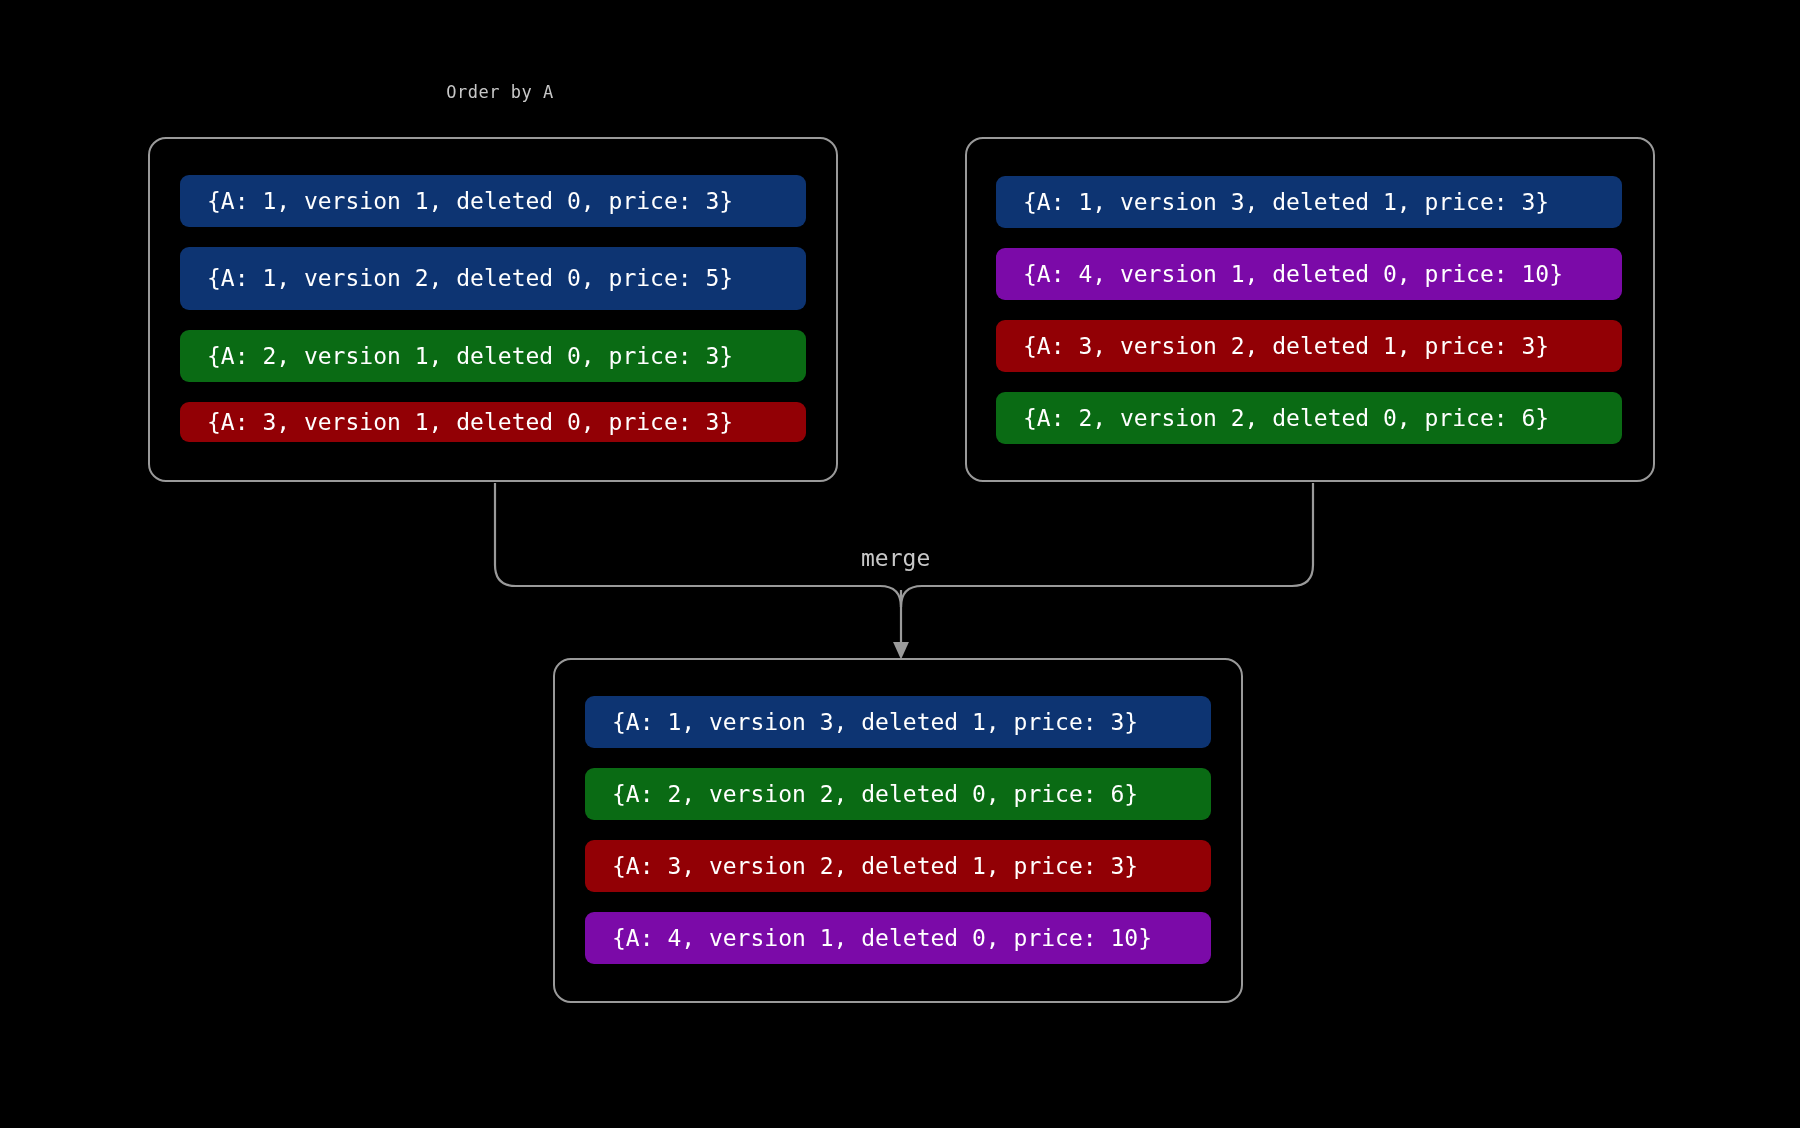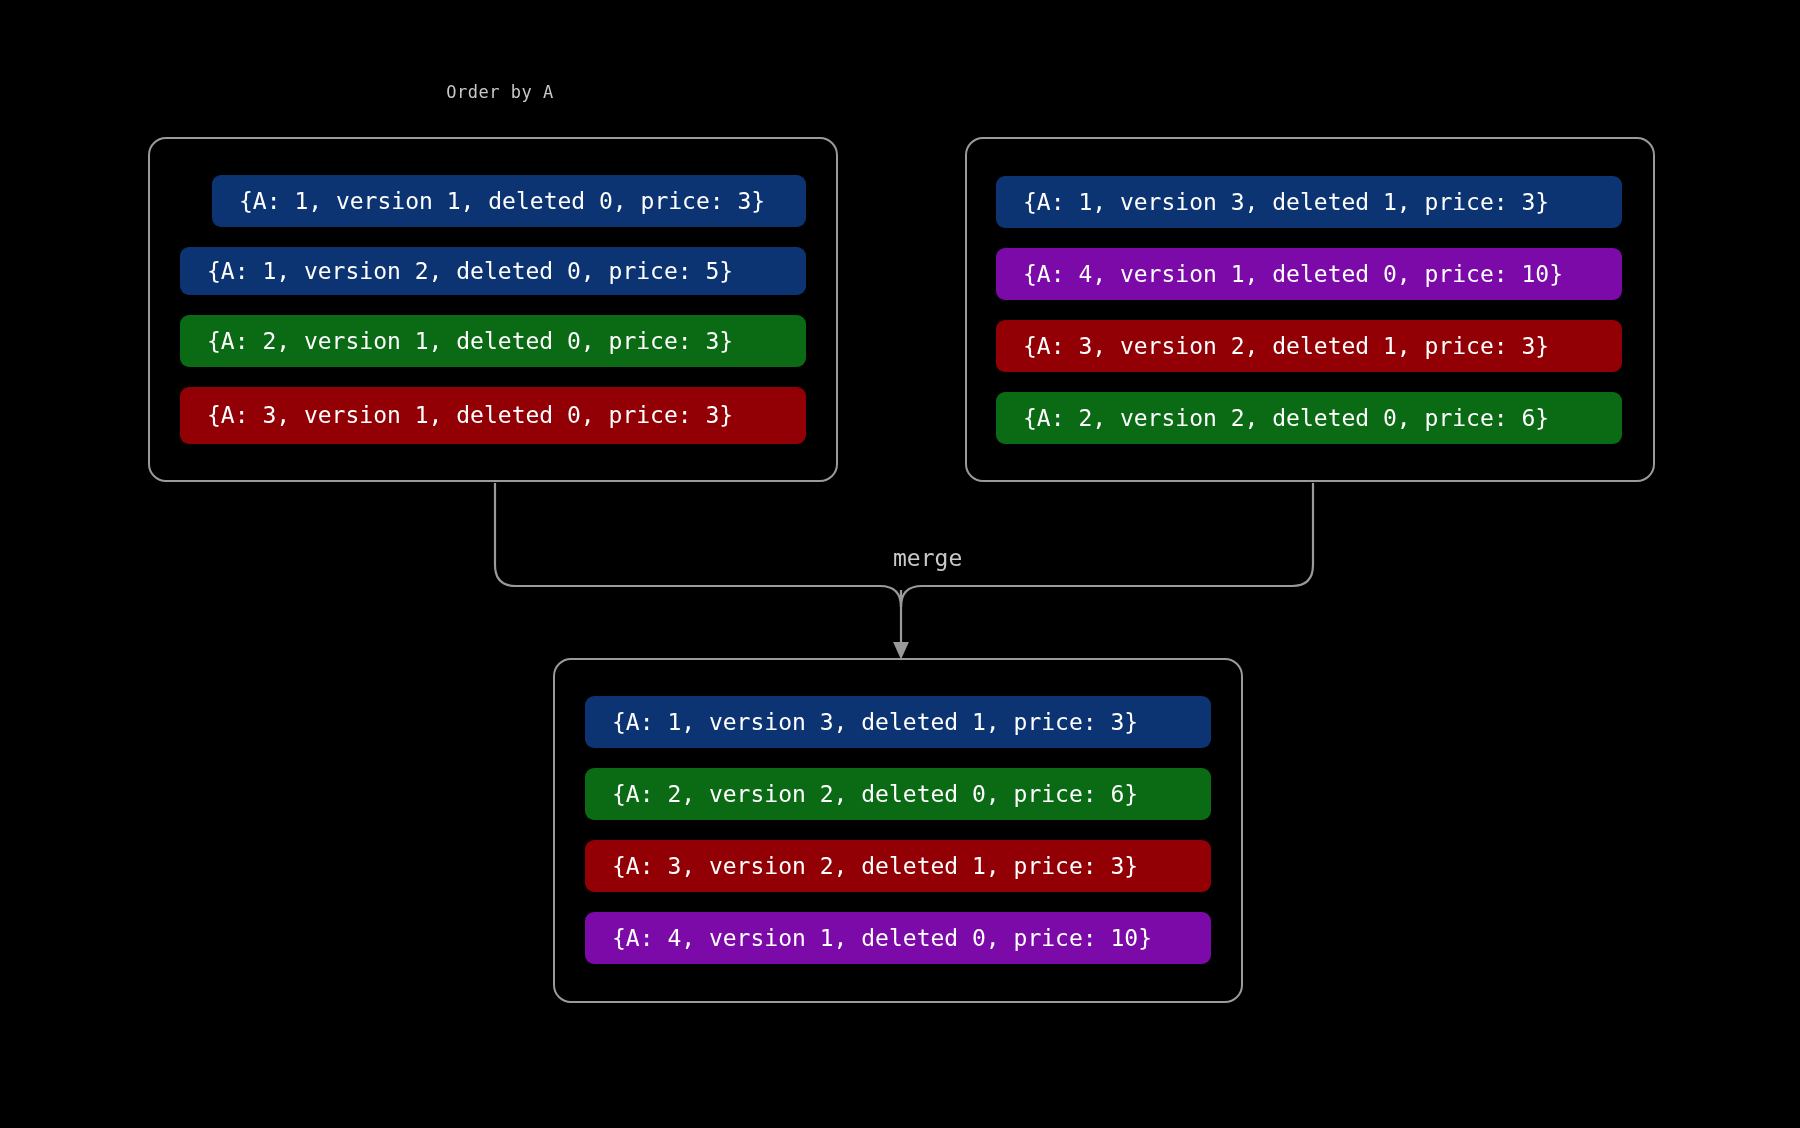--- a/index.html
+++ b/index.html
@@ -67,21 +67,20 @@
     height: 1128px;
     pointer-events: none;
   }
 
   .merge-label {
     position: absolute;
     color: #c8c8c8;
     font-size: 23px;
     white-space: nowrap;
     font-family: "DejaVu Sans Mono", "Liberation Mono", monospace;
-    margin-left: 32px;
   }
 </style>
 </head>
 <body>
 
 <div class="stage">
 
   <svg class="connectors" viewBox="0 0 1800 1128" xmlns="http://www.w3.org/2000/svg">
     <defs>
       <marker id="arrowhead" markerWidth="9" markerHeight="9" refX="4.5" refY="4.2" orient="auto">
@@ -96,24 +95,24 @@
     <path d="M 901 590 L 901 651" fill="none" stroke="#9a9a9a" stroke-width="2.2" marker-end="url(#arrowhead)"></path>
   </svg>
 
   <div class="merge-label" style="left:861px; top:545px;">merge</div>
 
   <div class="group-title" style="left:175px; top:82px; width:650px;">Order by A</div>
 
   <div class="group" style="left:148px; top:137px; width:690px; height:345px;"></div>
 
   <div class="rows" style="left:180px; top:175px; width:626px; gap:20px;">
-    <div class="row" style="height:52px; padding-left:27px; background:#0d3472;margin-left:32px;">{A: 1, version 1, deleted 0, price: 3}</div>
-    <div class="row" style="height:48px; padding-left:27px; background:#0d3472;">{A: 1, version 2, deleted 0, price: 5}</div>
+    <div class="row" style="height:52px; padding-left:27px; background:#0d3472;">{A: 1, version 1, deleted 0, price: 3}</div>
+    <div class="row" style="height:63px; padding-left:27px; background:#0d3472;">{A: 1, version 2, deleted 0, price: 5}</div>
     <div class="row" style="height:52px; padding-left:27px; background:#0a6b14;text-align:right;">{A: 2, version 1, deleted 0, price: 3}</div>
-    <div class="row" style="height:57px; padding-left:27px; background:#920005;">{A: 3, version 1, deleted 0, price: 3}</div>
+    <div class="row" style="height:40px; padding-left:27px; background:#920005;">{A: 3, version 1, deleted 0, price: 3}</div>
   </div>
 
 
   <div class="group" style="left:965px; top:137px; width:690px; height:345px;"></div>
 
   <div class="rows" style="left:996px; top:176px; width:626px; gap:20px;">
     <div class="row" style="height:52px; padding-left:27px; background:#0d3472;">{A: 1, version 3, deleted 1, price: 3}</div>
     <div class="row" style="height:52px; padding-left:27px; background:#7b0aa8;">{A: 4, version 1, deleted 0, price: 10}</div>
     <div class="row" style="height:52px; padding-left:27px; background:#920005;">{A: 3, version 2, deleted 1, price: 3}</div>
     <div class="row" style="height:52px; padding-left:27px; background:#0a6b14;">{A: 2, version 2, deleted 0, price: 6}</div>

